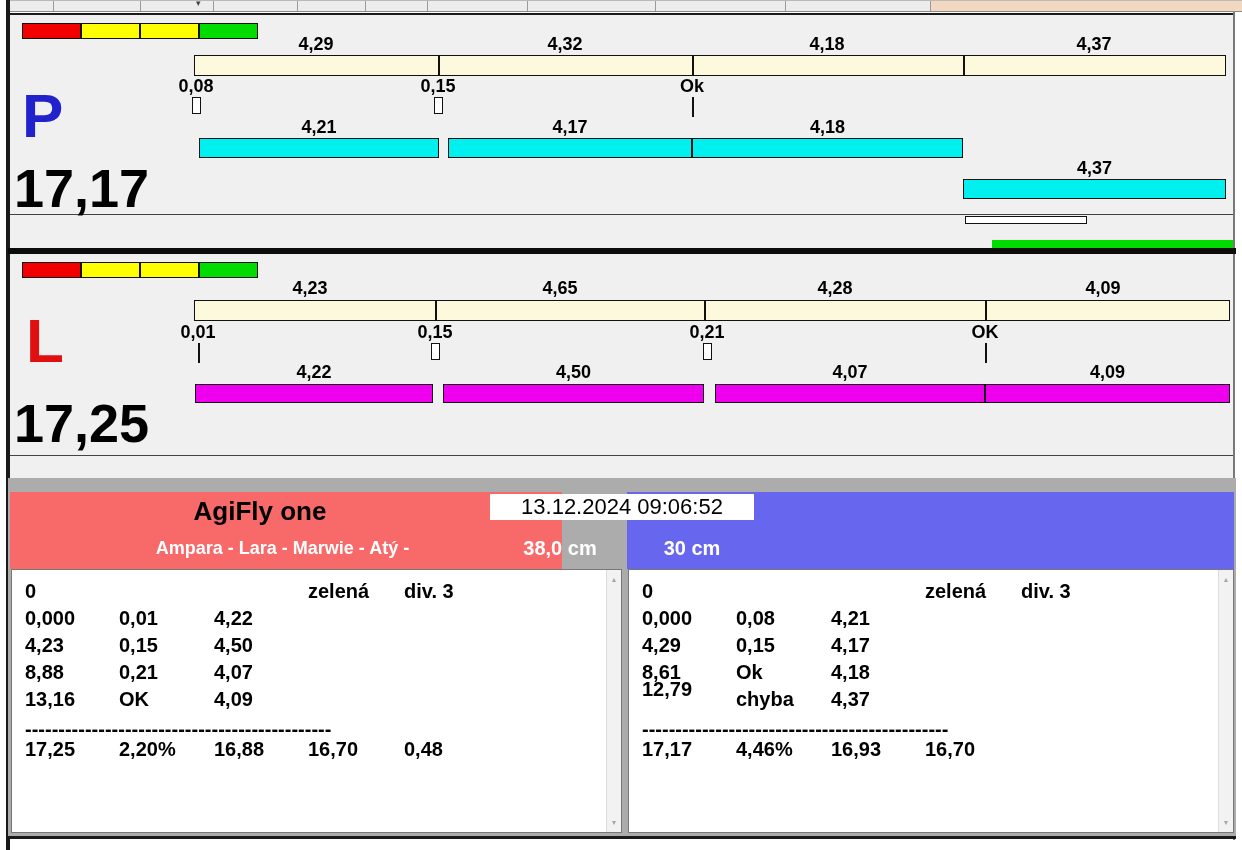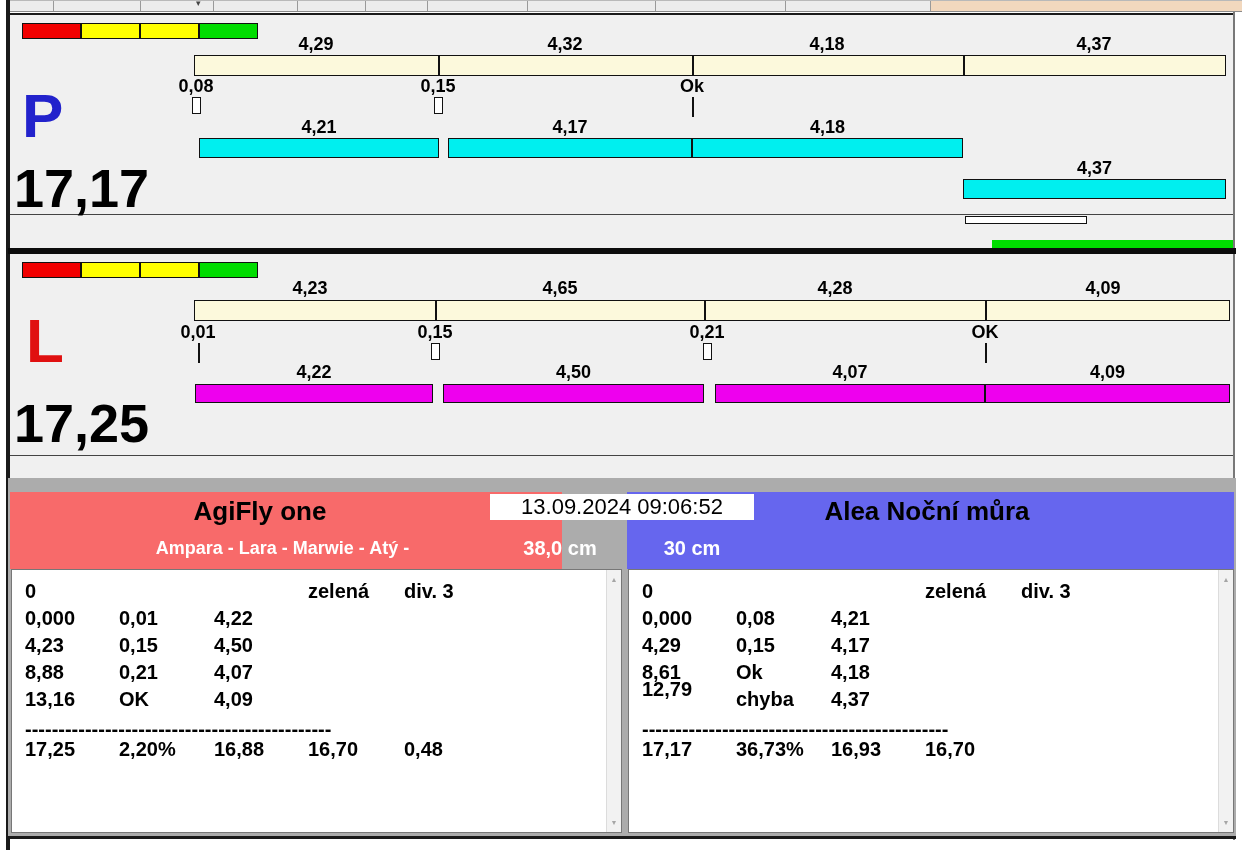--- a/index.html
+++ b/index.html
@@ -144,25 +144,24 @@
 
   <div class="bottom-region">
 
     <div id="hdr-left" class="hdr" style="background: rgb(248, 106, 106);">
       <div class="hdr-title">AgiFly one</div>
       <div class="hdr-sub">Ampara - Lara - Marwie - Atý -</div>
       <div class="hdr-cat">38,0 cm</div>
     </div>
 
     <div id="hdr-right" class="hdr" style="background: rgb(102, 102, 238);">
-      <div class="hdr-title">Alea Noční můra</div>
       <div class="hdr-cat">30 cm</div>
     </div>
 
-    <div class="datetime-box">13.09.2024 09:06:52</div>
+    <div class="datetime-box">13.12.2024 09:06:52</div>
 
     <div id="results-left" class="results">
       <div id="table-left" class="table-mount">
           <div style="position: absolute; left: 13px; top: 10px; font-size: 20px; font-weight: 700; white-space: pre;">0</div>
           <div style="position: absolute; left: 296px; top: 10px; font-size: 20px; font-weight: 700; white-space: pre;">zelená</div>
           <div style="position: absolute; left: 392px; top: 10px; font-size: 20px; font-weight: 700; white-space: pre;">div. 3</div>
           <div style="position: absolute; left: 13px; top: 37px; font-size: 20px; font-weight: 700; white-space: pre;">0,000</div>
           <div style="position: absolute; left: 107px; top: 37px; font-size: 20px; font-weight: 700; white-space: pre;">0,01</div>
           <div style="position: absolute; left: 202px; top: 37px; font-size: 20px; font-weight: 700; white-space: pre;">4,22</div>
           <div style="position: absolute; left: 13px; top: 64px; font-size: 20px; font-weight: 700; white-space: pre;">4,23</div>
@@ -199,21 +198,21 @@
           <div style="position: absolute; left: 107px; top: 64px; font-size: 20px; font-weight: 700; white-space: pre;">0,15</div>
           <div style="position: absolute; left: 202px; top: 64px; font-size: 20px; font-weight: 700; white-space: pre;">4,17</div>
           <div style="position: absolute; left: 13px; top: 91px; font-size: 20px; font-weight: 700; white-space: pre;">8,61</div>
           <div style="position: absolute; left: 107px; top: 91px; font-size: 20px; font-weight: 700; white-space: pre;">Ok</div>
           <div style="position: absolute; left: 202px; top: 91px; font-size: 20px; font-weight: 700; white-space: pre;">4,18</div>
           <div style="position: absolute; left: 13px; top: 108px; font-size: 20px; font-weight: 700; white-space: pre;">12,79</div>
           <div style="position: absolute; left: 107px; top: 118px; font-size: 20px; font-weight: 700; white-space: pre;">chyba</div>
           <div style="position: absolute; left: 202px; top: 118px; font-size: 20px; font-weight: 700; white-space: pre;">4,37</div>
           <div style="position: absolute; left: 13px; top: 148px; font-size: 20px; font-weight: 700;">----------------------------------------------</div>
           <div style="position: absolute; left: 13px; top: 168px; font-size: 20px; font-weight: 700;">17,17</div>
-          <div style="position: absolute; left: 107px; top: 168px; font-size: 20px; font-weight: 700;">36,73%</div>
+          <div style="position: absolute; left: 107px; top: 168px; font-size: 20px; font-weight: 700;">4,46%</div>
           <div style="position: absolute; left: 202px; top: 168px; font-size: 20px; font-weight: 700;">16,93</div>
           <div style="position: absolute; left: 296px; top: 168px; font-size: 20px; font-weight: 700;">16,70</div>
         </div>
       <div class="sbar">
         <span class="sarrow up">▲</span>
         <span class="sarrow down">▼</span>
       </div>
     </div>
 
     <div class="bottom-line"></div>

